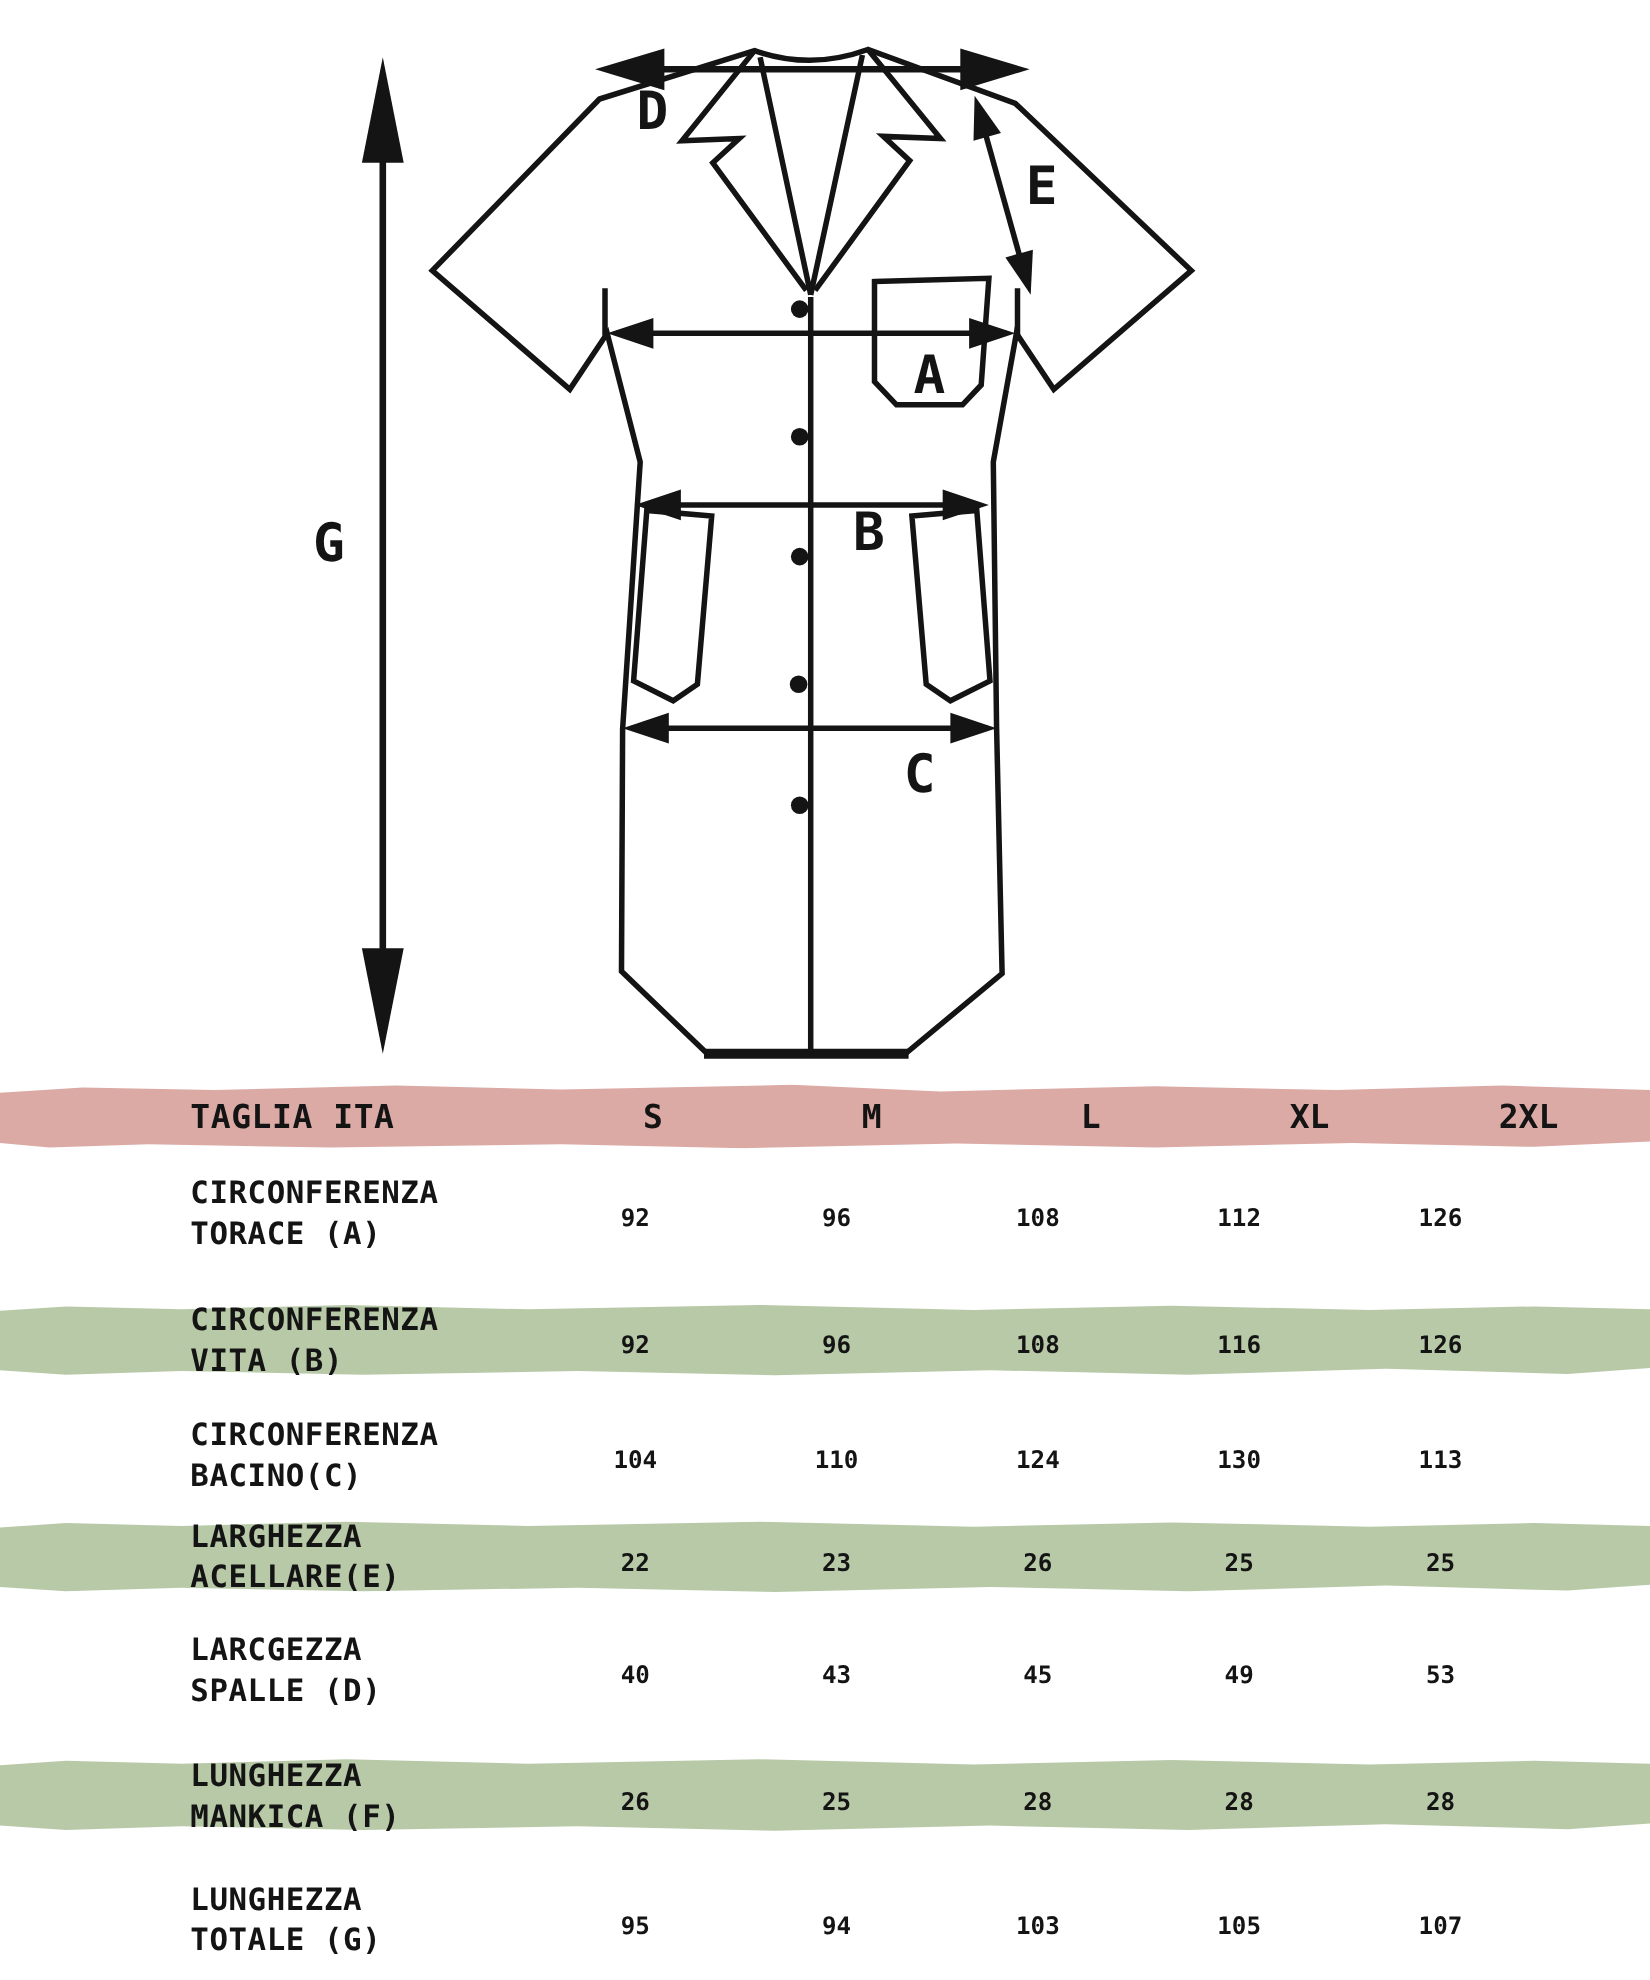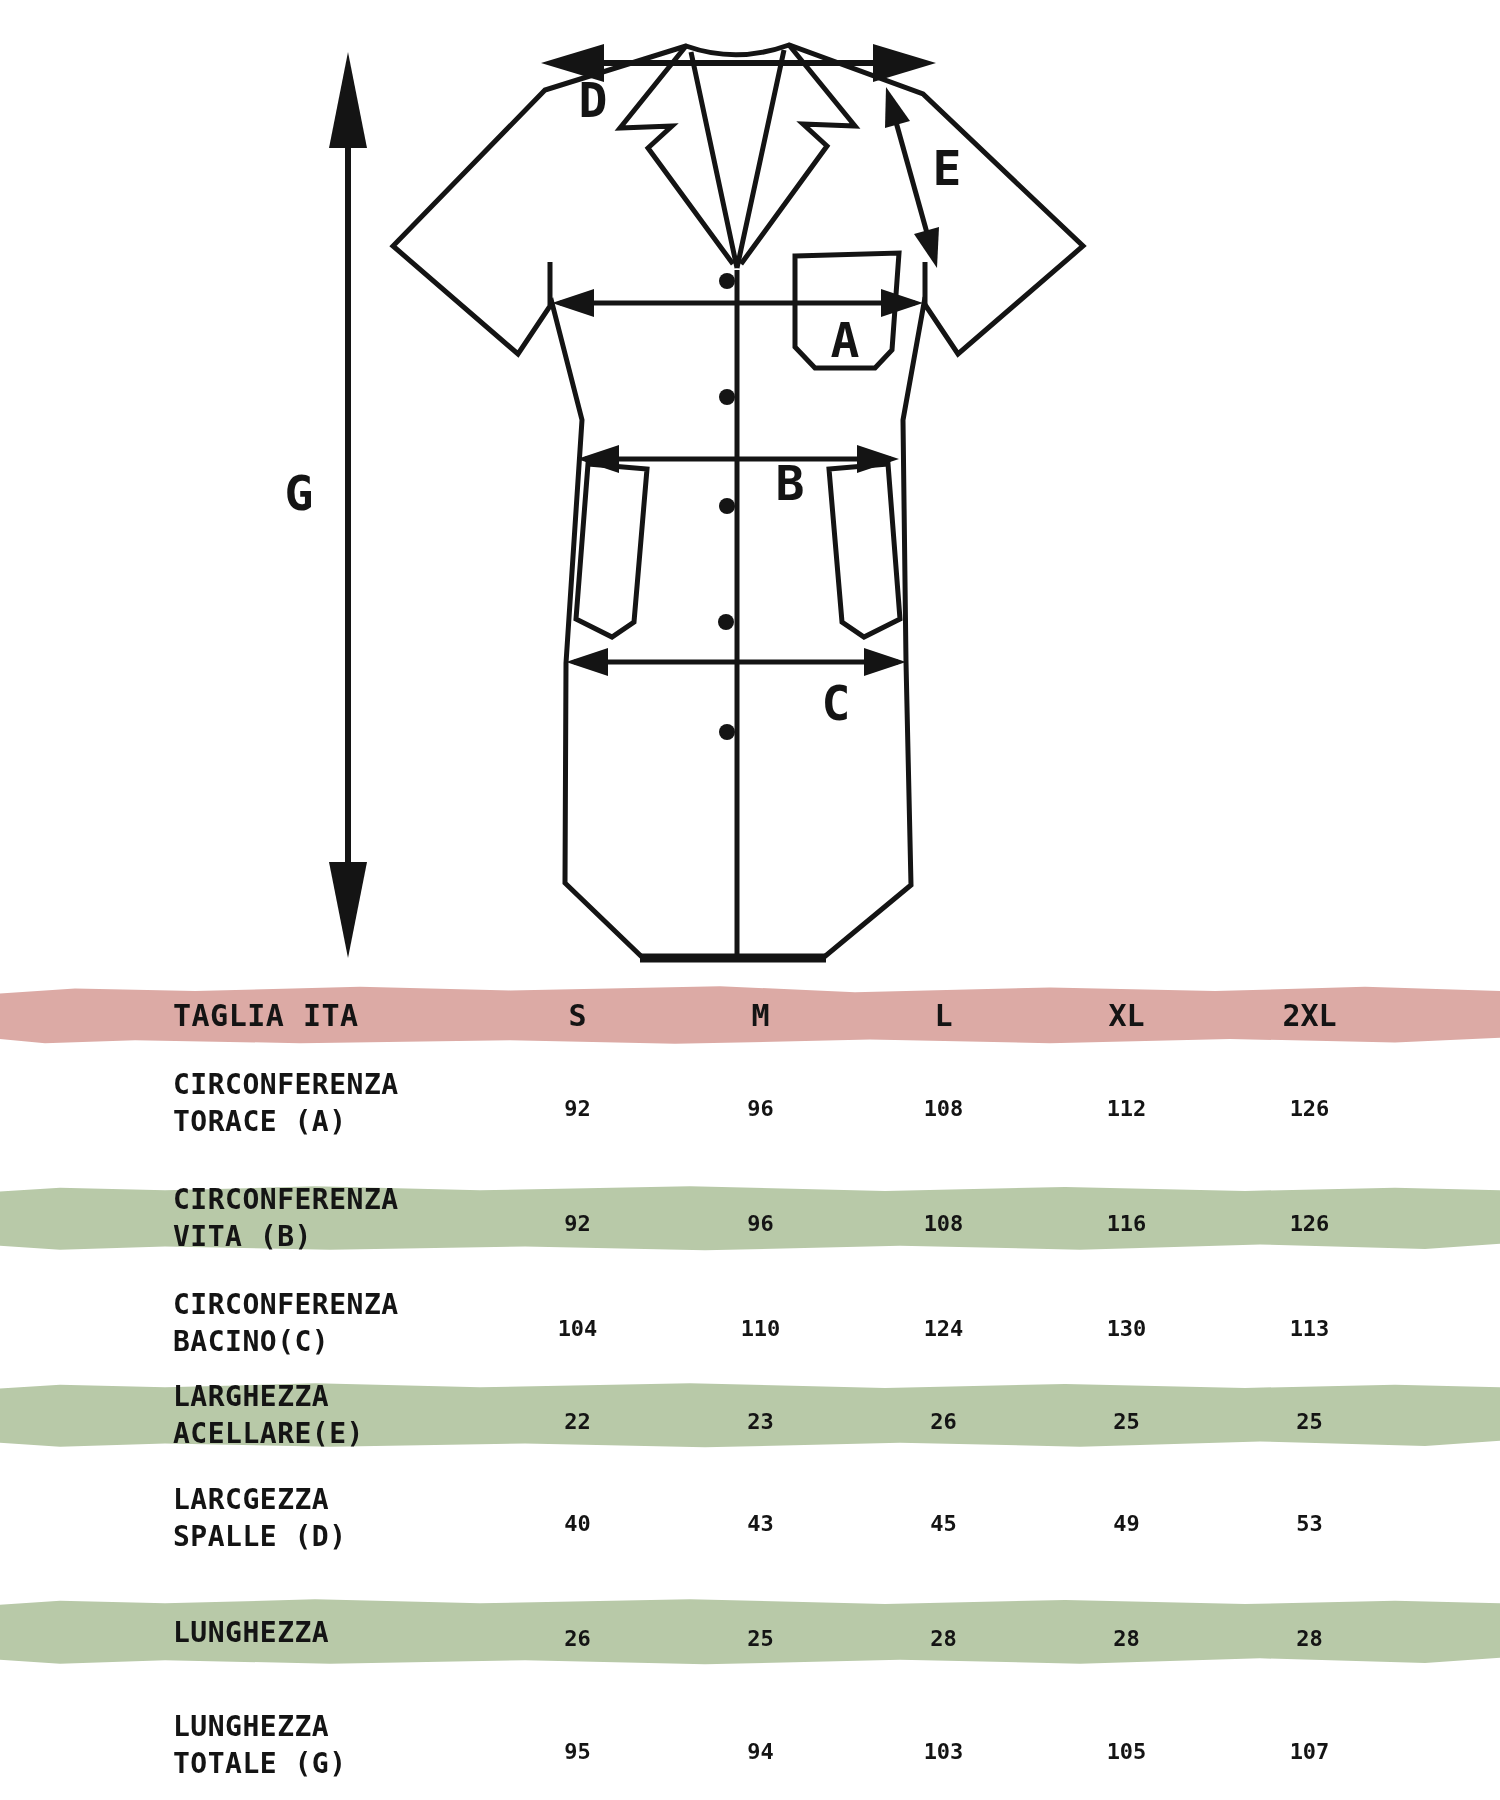--- a/index.html
+++ b/index.html
@@ -12,21 +12,21 @@
   
   #size-table{position:absolute;left:0;top:985px;width:1500px;}
   .trow{
     position:relative;display:grid;
     grid-template-columns:486px 183px 183px 183px 183px 183px;
     align-items:center;
   }
   .trow .cell{position:relative;z-index:1;}
   .label-cell{padding-left:173px;font-size:28px;font-weight:bold;line-height:37px;letter-spacing:.5px;}
   .val-cell{font-size:22px;font-weight:bold;text-align:center;transform:translateY(6px);}
-  .head-row{height:60px;}
+  .head-row{height:60px;gap:16px;}
   .head-row .label-cell{font-size:30px;}
   .head-row .val-cell{font-size:30px;transform:none;}
   .band::before{
     content:"";position:absolute;left:0;right:0;z-index:0;
   }
   .head-row.band::before{
     top:0;height:60px;background:var(--pink);
     clip-path:polygon(0 14%,5% 6%,13% 10%,24% 3%,34% 9%,48% 2%,57% 12%,70% 4%,81% 10%,91% 3%,100% 10%,100% 88%,93% 96%,82% 90%,70% 97%,58% 91%,45% 98%,34% 92%,20% 97%,9% 92%,3% 97%,0 90%);
   }
   .green-band::before{
@@ -195,20 +195,21 @@
       <div class="cell val-cell">40</div>
       <div class="cell val-cell">43</div>
       <div class="cell val-cell">45</div>
       <div class="cell val-cell">49</div>
       <div class="cell val-cell">53</div>
     </div>
 
     <div class="trow row-mankica green-band">
       <div class="cell label-cell">
         <span>LUNGHEZZA</span>
+        <span class="l2">MANKICA (F)</span>
       </div>
       <div class="cell val-cell">26</div>
       <div class="cell val-cell">25</div>
       <div class="cell val-cell">28</div>
       <div class="cell val-cell">28</div>
       <div class="cell val-cell">28</div>
     </div>
 
     <div class="trow row-totale">
       <div class="cell label-cell">

